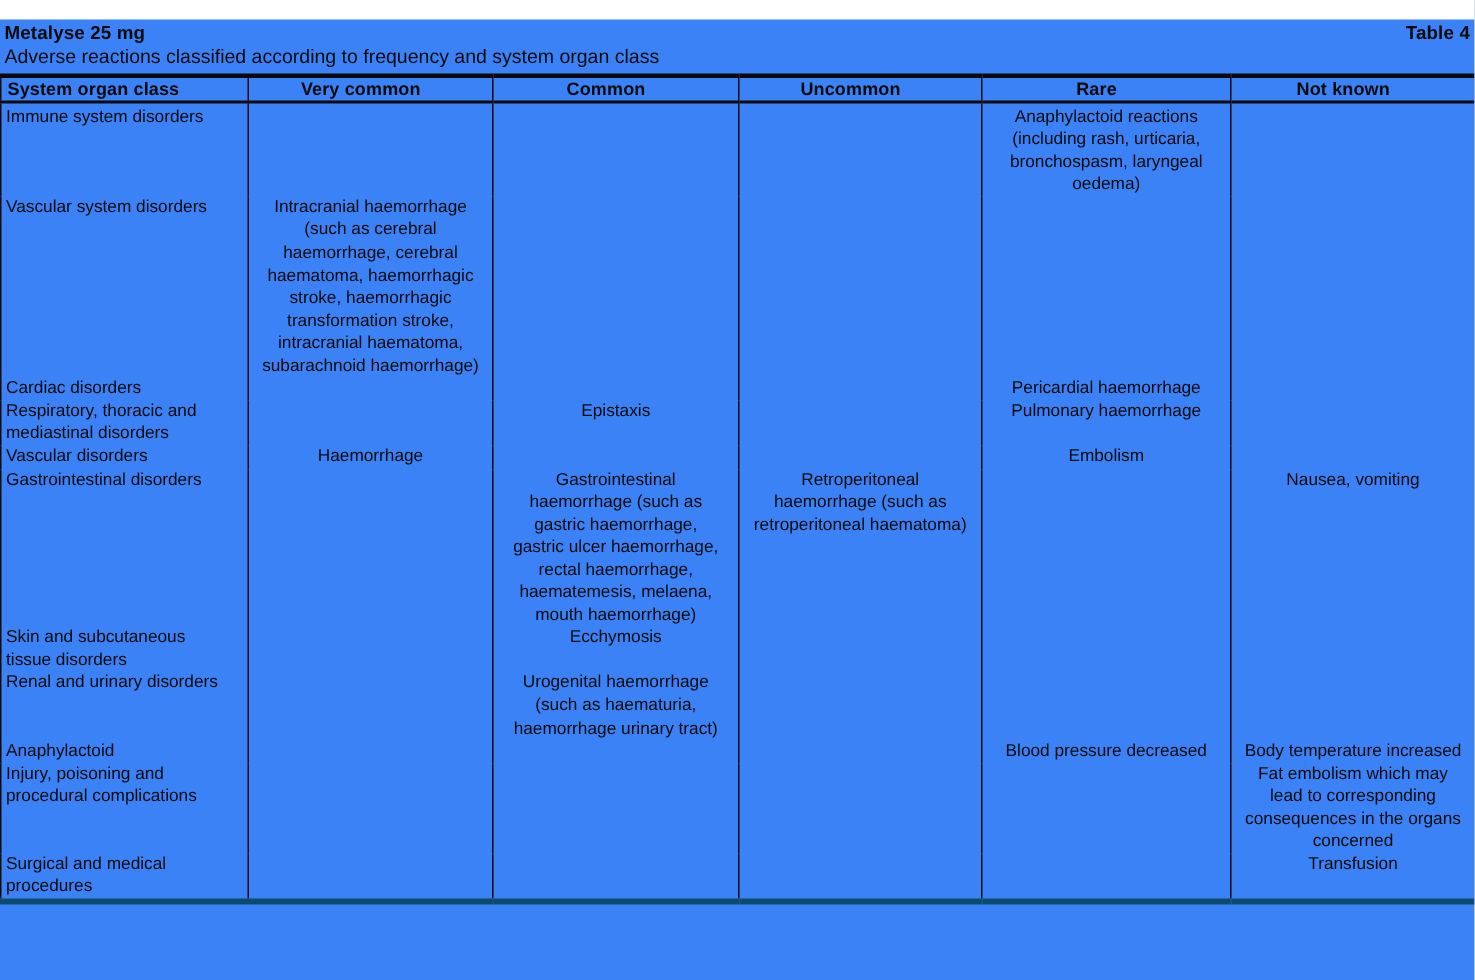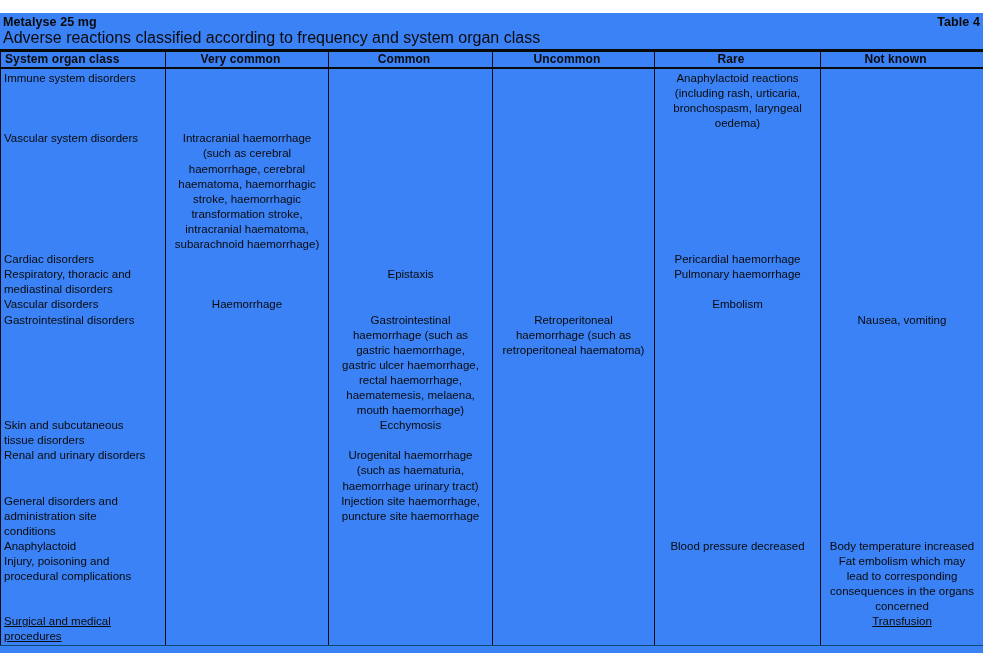--- a/index.html
+++ b/index.html
@@ -26,21 +26,21 @@
     justify-content: space-between;
     align-items: baseline;
   }
   .product-title, .table-label {
     font-weight: 700;
     font-size: 12.5px;
     line-height: 16px;
     letter-spacing: 0.1px;
   }
   .subtitle {
-    font-size: 16px;
+    font-size: 13px;
     line-height: 15px;
   }
   table.art {
     width: 983px;
     border-collapse: collapse;
     table-layout: fixed;
     margin-top: 4px;
   }
   table.art th, table.art td {
     border-left: 1.5px solid #0a0a0a;
@@ -71,23 +71,22 @@
   }
   tbody td.soc {
     text-align: left;
     padding-left: 3px;
     padding-right: 2px;
   }
   tbody tr:first-child td {
     padding-top: 2px;
   }
   tbody tr:last-child td {
-    border-bottom: 1px solid #0c4a6e;
+    border-bottom: 4px solid #0c4a6e;
     height: 31px;
-    text-decoration: underline;
   }
 </style>
 </head>
 <body>
 
 <div class="page">
   <div class="doc-header">
     <div class="title-row">
       <span class="product-title">Metalyse 25 mg</span>
       <span class="table-label">Table 4</span>
@@ -195,31 +194,20 @@
           <td class="soc">Renal and urinary disorders</td>
           <td class="freq"></td>
           <td class="freq">Urogenital haemorrhage
 (such as haematuria,
 haemorrhage urinary tract)</td>
           <td class="freq"></td>
           <td class="freq"></td>
           <td class="freq"></td>
         </tr>
         <tr>
-          <td class="soc">General disorders and
-administration site
-conditions</td>
-          <td class="freq"></td>
-          <td class="freq">Injection site haemorrhage,
-puncture site haemorrhage</td>
-          <td class="freq"></td>
-          <td class="freq"></td>
-          <td class="freq"></td>
-        </tr>
-        <tr>
           <td class="soc">Anaphylactoid</td>
           <td class="freq"></td>
           <td class="freq"></td>
           <td class="freq"></td>
           <td class="freq">Blood pressure decreased</td>
           <td class="freq">Body temperature increased</td>
         </tr>
         <tr>
           <td class="soc">Injury, poisoning and
 procedural complications</td>

